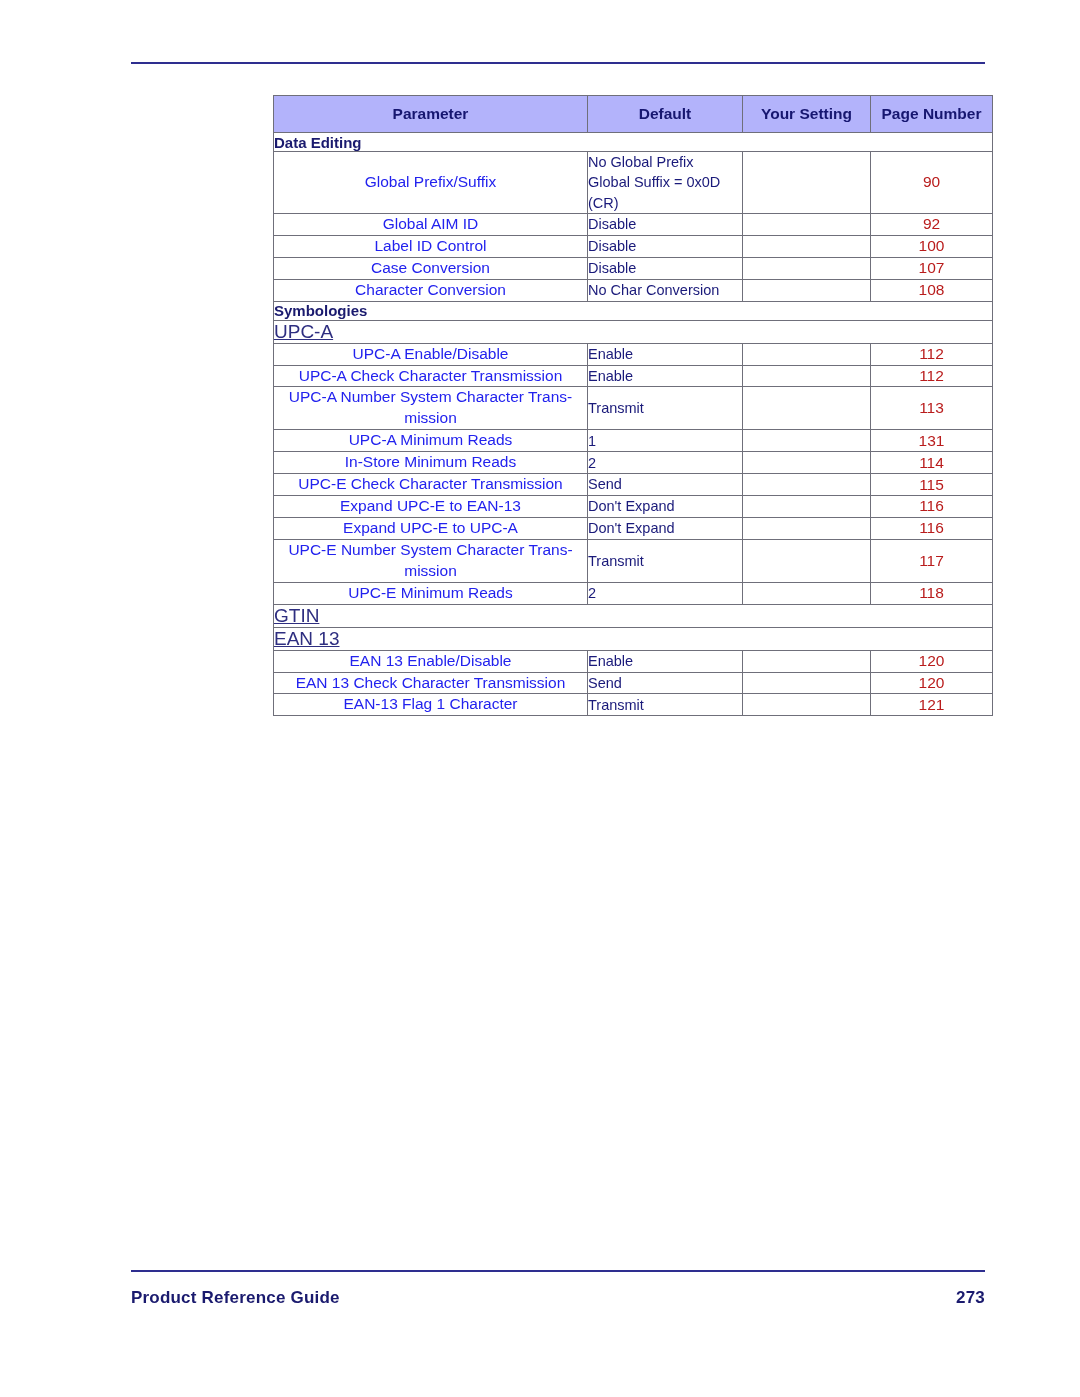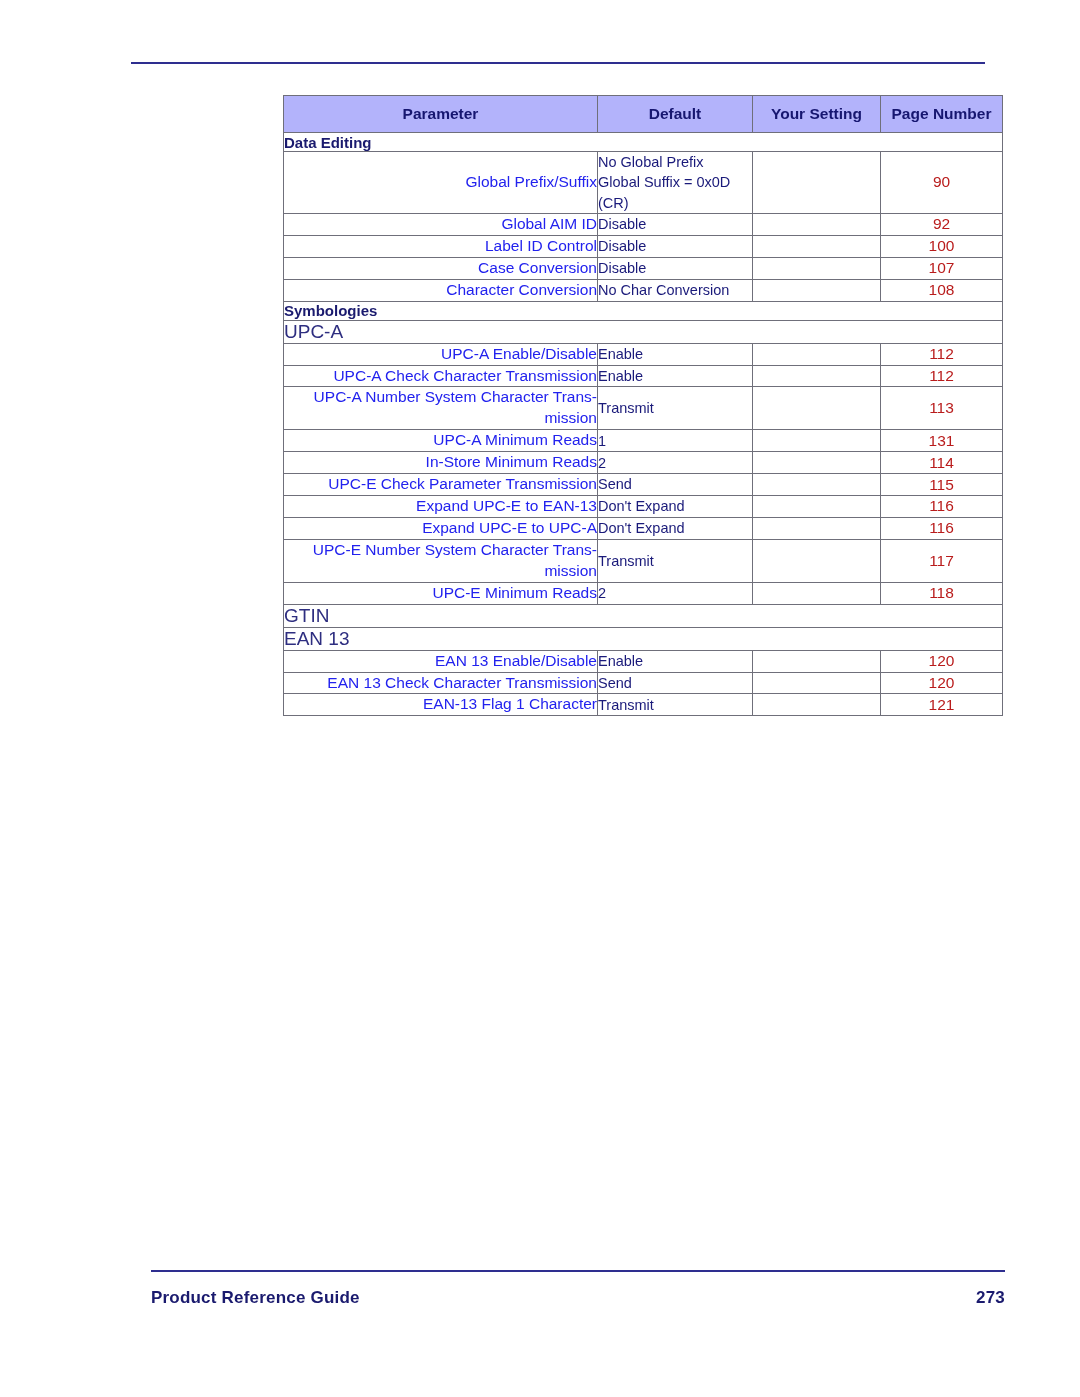--- a/index.html
+++ b/index.html
@@ -31,42 +31,41 @@
     height: 2px;
     background: #2e2e8f;
   }
 
   
   .footer {
     position: absolute;
     left: 131px;
     top: 1270px;
     width: 854px;
-    margin-left: 20px;
   }
   .footer-rule {
     width: 100%;
     height: 2px;
     background: #2e2e8f;
   }
   .footer-row {
     display: flex;
     justify-content: space-between;
     align-items: baseline;
     margin-top: 16px;
     color: #1a1a6e;
     font-weight: bold;
     font-size: 17px;
     letter-spacing: 0.2px;
   }
 
   
   .table-wrap {
     position: absolute;
-    left: 276px;
+    left: 266px;
     top: 95px;
     width: 719px;
     padding-left: 7px;
   }
   table.params {
     border-collapse: collapse;
     width: 719px;
     table-layout: fixed;
     border: 1px solid #6f6f7a;
   }
@@ -106,27 +105,28 @@
   }
 
   
   .symb-cell {
     background: #ffffff;
     color: #2e2e80;
     font-weight: normal;
     font-size: 19px;
     text-align: left;
     padding: 11px 0 12px 22px;
+    text-decoration: underline;
   }
 
   
   .param-cell {
     color: #2222ee;
     font-size: 15.5px;
-    text-align: right;
+    text-align: center;
     padding: 9px 8px 9px 10px;
     line-height: 1.35;
   }
 
   
   .def-cell {
     color: #1a1a7a;
     font-size: 14.5px;
     text-align: left;
     padding: 9px 4px;
@@ -234,21 +234,21 @@
             <td class="your-cell"></td>
             <td class="page-cell">131</td>
           </tr>
           <tr>
             <td class="param-cell">In-Store Minimum Reads</td>
             <td class="def-cell">2</td>
             <td class="your-cell"></td>
             <td class="page-cell">114</td>
           </tr>
           <tr>
-            <td class="param-cell">UPC-E Check Parameter Transmission</td>
+            <td class="param-cell">UPC-E Check Character Transmission</td>
             <td class="def-cell">Send</td>
             <td class="your-cell"></td>
             <td class="page-cell">115</td>
           </tr>
           <tr>
             <td class="param-cell">Expand UPC-E to EAN-13</td>
             <td class="def-cell">Don't Expand</td>
             <td class="your-cell"></td>
             <td class="page-cell">116</td>
           </tr>

